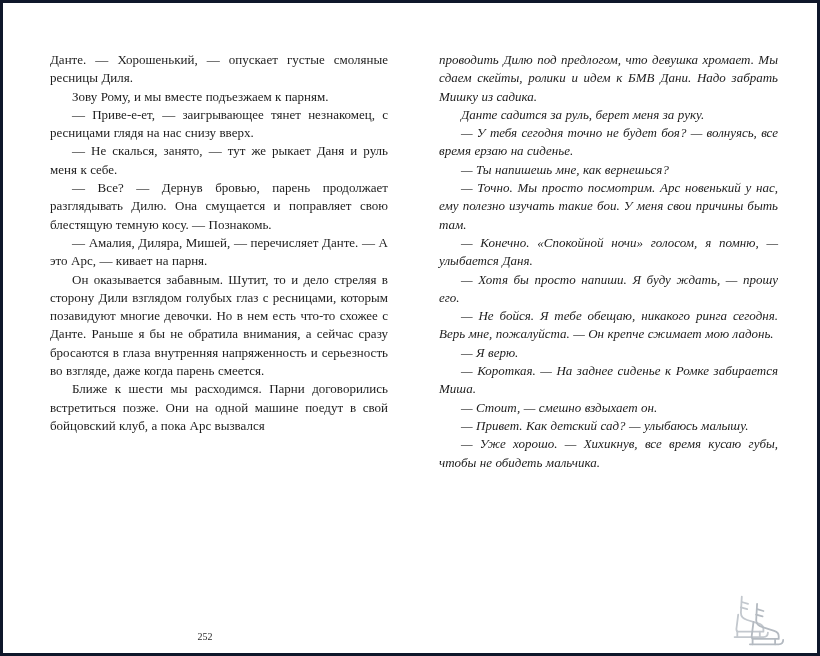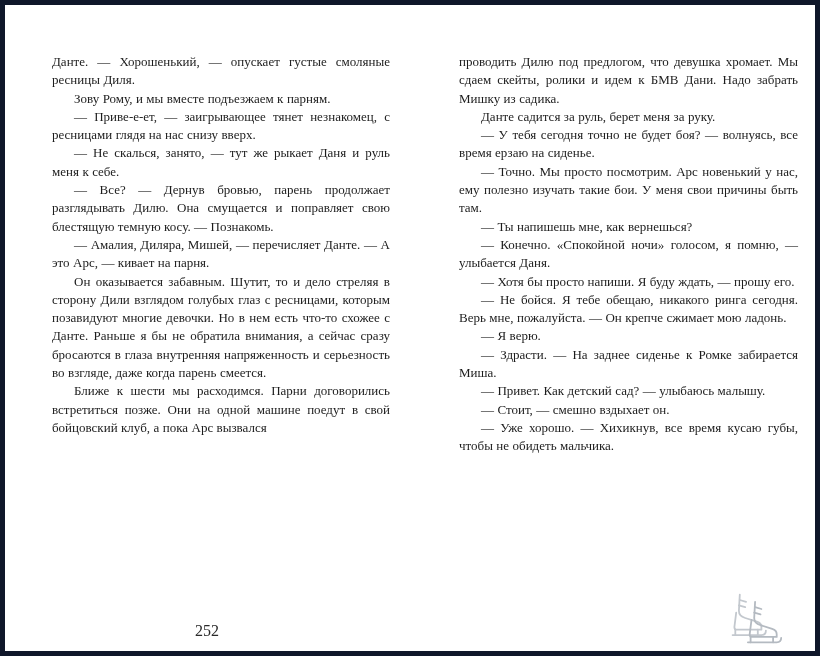--- a/index.html
+++ b/index.html
@@ -5,50 +5,50 @@
   html, body {
     margin: 0;
     padding: 0;
     background: #ffffff;
   }
   .book {
     position: relative;
     width: 820px;
     height: 656px;
     background: #ffffff;
-    border: 5px solid #0f172a;
+    border: 3px solid #0f172a;
     box-sizing: border-box;
     overflow: hidden;
     font-family: "Liberation Serif", serif;
     color: #1c1c1c;
   }
   .col {
     position: absolute;
     top: 48px;
   }
   .col-left  { left: 47px;  width: 338px; }
-  .col-right { left: 454px; width: 339px; }
+  .col-right { left: 436px; width: 339px; font-style: italic; }
   .col p {
     margin: 0;
     font-size: 13px;
     line-height: 18.3px;
     text-align: justify;
     text-indent: 22px;
     hyphens: auto;
     -webkit-hyphens: auto;
     word-spacing: 0.2px;
   }
   .col p.no-indent { text-indent: 0; }
   .page-number {
     position: absolute;
     left: 47px;
     width: 310px;
     bottom: 11px;
     text-align: center;
-    font-size: 16px;
+    font-size: 10px;
     color: #2a2a2a;
     font-family: "Liberation Serif", serif;
   }
   .skates {
     position: absolute;
     right: 30px;
     bottom: 6px;
     width: 58px;
     height: 54px;
   }
@@ -67,29 +67,29 @@
       <p>— Все? — Дернув бровью, парень продолжает разглядывать Дилю. Она смущается и поправляет свою блестящую темную косу. — Познакомь.</p>
       <p>— Амалия, Диляра, Мишей, — перечисляет Данте. — А это Арс, — кивает на парня.</p>
       <p>Он оказывается забавным. Шутит, то и дело стреляя в сторону Дили взглядом голубых глаз с ресницами, которым позавидуют многие девочки. Но в нем есть что-то схожее с Данте. Раньше я бы не обратила внимания, а сейчас сразу бросаются в глаза внутренняя напряженность и серьезность во взгляде, даже когда парень смеется.</p>
       <p>Ближе к шести мы расходимся. Парни договорились встретиться позже. Они на одной машине поедут в свой бойцовский клуб, а пока Арс вызвался</p>
     </div>
 
   <div class="col col-right">
       <p class="no-indent">проводить Дилю под предлогом, что девушка хромает. Мы сдаем скейты, ролики и идем к БМВ Дани. Надо забрать Мишку из садика.</p>
       <p>Данте садится за руль, берет меня за руку.</p>
       <p>— У тебя сегодня точно не будет боя? — волнуясь, все время ерзаю на сиденье.</p>
+      <p>— Ты напишешь мне, как вернешься?</p>
       <p>— Точно. Мы просто посмотрим. Арс новенький у нас, ему полезно изучать такие бои. У меня свои причины быть там.</p>
-      <p>— Ты напишешь мне, как вернешься?</p>
       <p>— Конечно. «Спокойной ночи» голосом, я помню, — улыбается Даня.</p>
       <p>— Хотя бы просто напиши. Я буду ждать, — прошу его.</p>
       <p>— Не бойся. Я тебе обещаю, никакого ринга сегодня. Верь мне, пожалуйста. — Он крепче сжимает мою ладонь.</p>
       <p>— Я верю.</p>
-      <p>— Здрасти. — На заднее сиденье к Ромке забирается Миша.</p>
+      <p>— Короткая. — На заднее сиденье к Ромке забирается Миша.</p>
+      <p>— Стоит, — смешно вздыхает он.</p>
       <p>— Привет. Как детский сад? — улыбаюсь малышу.</p>
-      <p>— Стоит, — смешно вздыхает он.</p>
       <p>— Уже хорошо. — Хихикнув, все время кусаю губы, чтобы не обидеть мальчика.</p>
     </div>
 
   <div class="page-number">252</div>
 
   <div class="skates">
     <svg viewBox="0 0 64 60" fill="none" xmlns="http://www.w3.org/2000/svg">
 
       <g stroke="#c3c8ce" stroke-width="2" stroke-linecap="round" stroke-linejoin="round">
         <path d="M14 4 L13 22 Q13 28 20 30 L33 34 Q38 35.5 38 40 L38 43 L10 43 Q8 43 8 40 L10 24"></path>

